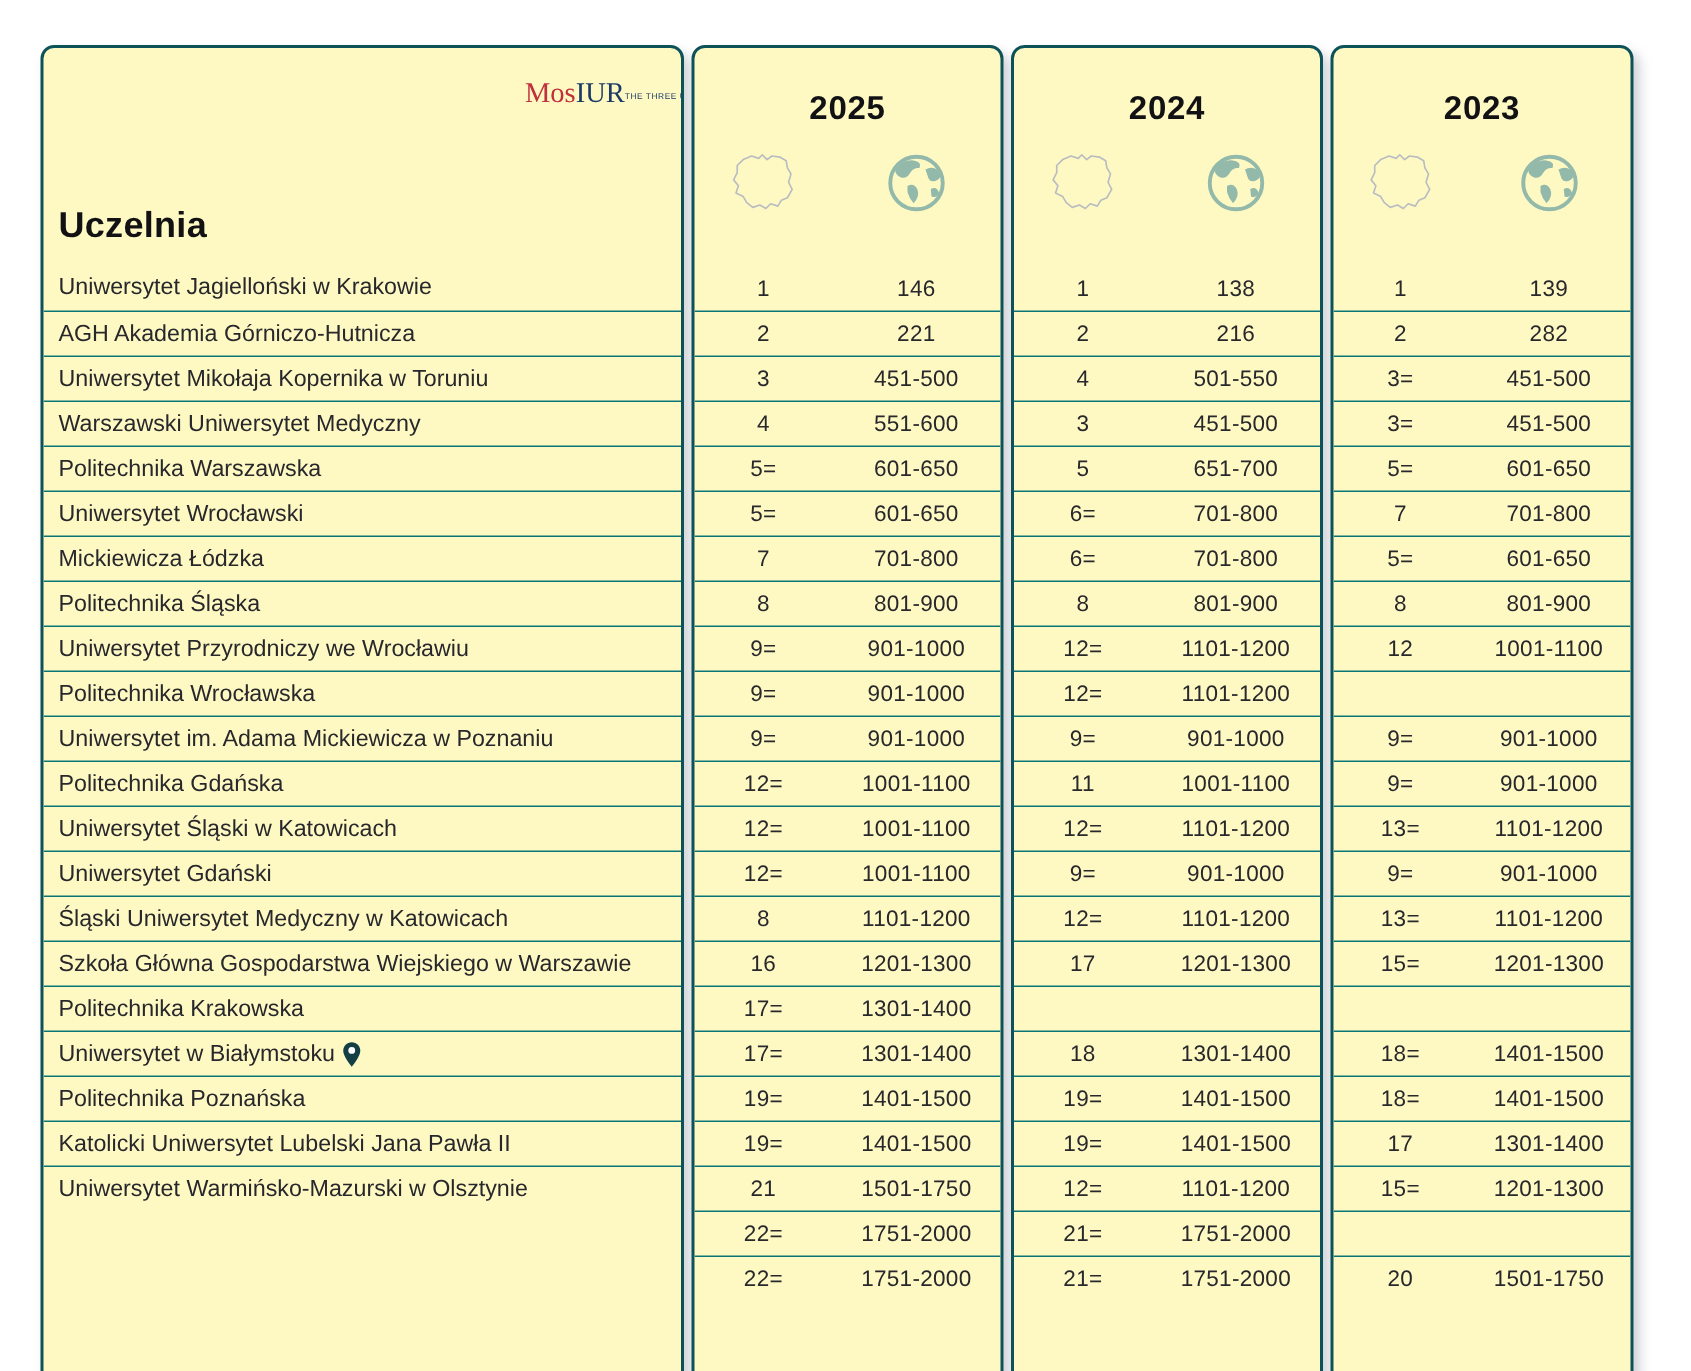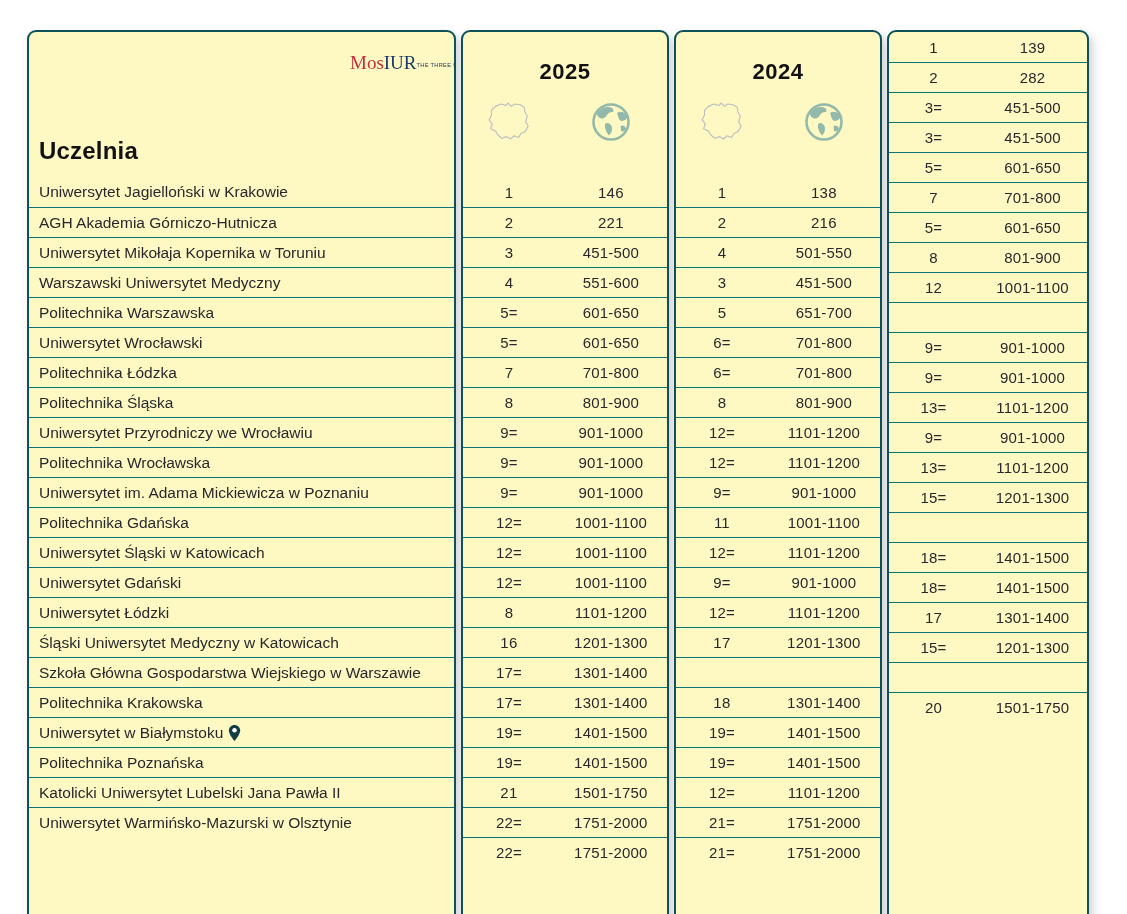--- a/index.html
+++ b/index.html
@@ -94,21 +94,21 @@
         <div class="row uni-row">
           <span class="uni-name">Warszawski Uniwersytet Medyczny</span>
         </div>
         <div class="row uni-row">
           <span class="uni-name">Politechnika Warszawska</span>
         </div>
         <div class="row uni-row">
           <span class="uni-name">Uniwersytet Wrocławski</span>
         </div>
         <div class="row uni-row">
-          <span class="uni-name">Politechnika Łódzka</span>
+          <span class="uni-name">Mickiewicza Łódzka</span>
         </div>
         <div class="row uni-row">
           <span class="uni-name">Politechnika Śląska</span>
         </div>
         <div class="row uni-row">
           <span class="uni-name">Uniwersytet Przyrodniczy we Wrocławiu</span>
         </div>
         <div class="row uni-row">
           <span class="uni-name">Politechnika Wrocławska</span>
         </div>
@@ -116,23 +116,20 @@
           <span class="uni-name">Uniwersytet im. Adama Mickiewicza w Poznaniu</span>
         </div>
         <div class="row uni-row">
           <span class="uni-name">Politechnika Gdańska</span>
         </div>
         <div class="row uni-row">
           <span class="uni-name">Uniwersytet Śląski w Katowicach</span>
         </div>
         <div class="row uni-row">
           <span class="uni-name">Uniwersytet Gdański</span>
-        </div>
-        <div class="row uni-row">
-          <span class="uni-name">Uniwersytet Łódzki</span>
         </div>
         <div class="row uni-row">
           <span class="uni-name">Śląski Uniwersytet Medyczny w Katowicach</span>
         </div>
         <div class="row uni-row">
           <span class="uni-name">Szkoła Główna Gospodarstwa Wiejskiego w Warszawie</span>
         </div>
         <div class="row uni-row">
           <span class="uni-name">Politechnika Krakowska</span>
         </div>
@@ -373,20 +370,35 @@
           <span class="cell">1751-2000</span>
         </div>
         <div class="row val-row">
           <span class="cell">21=</span>
           <span class="cell">1751-2000</span>
         </div>
       </div>
   </div>
 
   <div class="panel panel-year">
+    <div class="year-head">
+      <div class="year-label">2023</div>
+      <div class="icons-row">
+        <span><svg class="map-icon" width="48" height="43" viewBox="0 0 60 54" fill="none" aria-hidden="true">
+    <path d="M8 13 L13 8 L20 5 L26 7 L29 4 L33 8 L37 5 L44 6 L49 9 L50 15 L53 20 L51 27 L54 33 L50 40 L45 42 L42 47 L36 45 L32 49 L27 46 L21 48 L16 44 L13 39 L7 36 L9 30 L5 25 L8 19 Z" stroke="currentColor" stroke-width="1.4" stroke-linejoin="round"></path>
+  </svg></span>
+        <span><svg class="globe-icon" width="40" height="40" viewBox="0 0 40 40" aria-hidden="true">
+    <circle cx="20" cy="20" r="17.5" fill="none" stroke="currentColor" stroke-width="2.6"></circle>
+    <path fill="currentColor" d="M6 11 Q11 4 18 5 Q24 6 22 10 Q18 9.5 16 13 Q13 18 9 16 Q5.5 14 6 11 Z"></path>
+    <path fill="currentColor" d="M14 22 Q18 19.5 20.5 24 Q22.5 29 18 33.5 Q15 30 14 26 Z"></path>
+    <path fill="currentColor" d="M26 11 Q31 8 35.5 12.5 Q37.5 16.5 33 18.5 Q28.5 20 27.5 15.5 Z"></path>
+    <path fill="currentColor" d="M29.5 24 Q33.5 22 35 26.5 Q33.5 30.5 30 29 Z"></path>
+  </svg></span>
+      </div>
+    </div>
     <div class="rows">
         <div class="row val-row">
           <span class="cell">1</span>
           <span class="cell">139</span>
         </div>
         <div class="row val-row">
           <span class="cell">2</span>
           <span class="cell">282</span>
         </div>
         <div class="row val-row">

